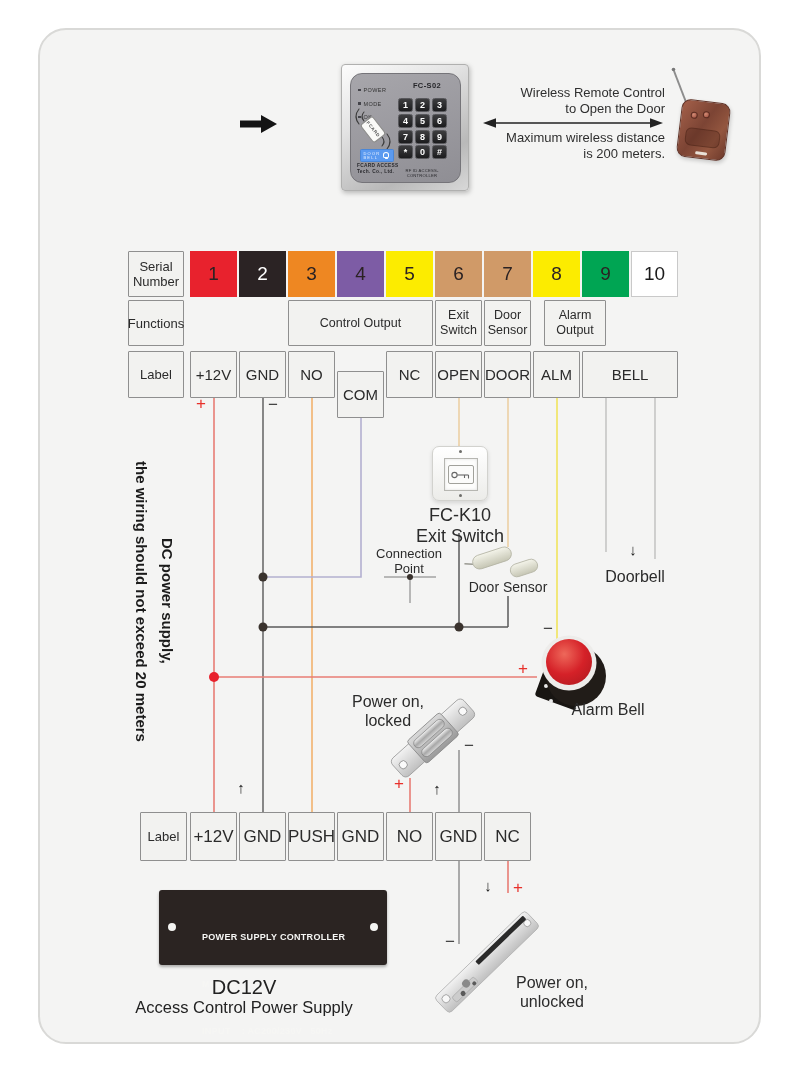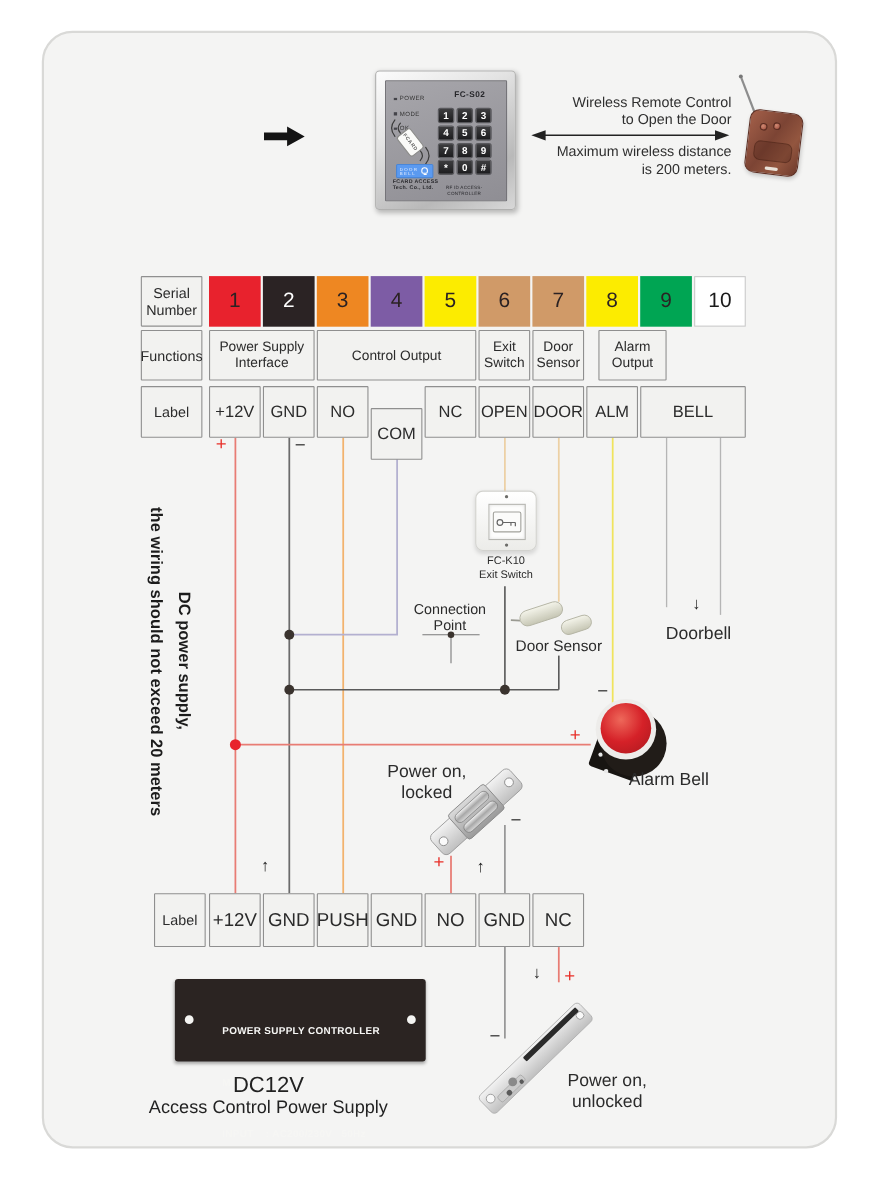--- a/index.html
+++ b/index.html
@@ -36,21 +36,21 @@
 
   
   .dc-note { position:absolute; left:124px; top:442px; width:56px; height:318px;
              writing-mode:vertical-rl; text-align:center; font-weight:bold; font-size:15px;
              line-height:26px; color:#1b1b1b; }
 
   
   .keypad { position:absolute; left:341px; top:64px; width:128px; height:127px; border-radius:4px;
             background:linear-gradient(150deg,#fcfcfc 0%,#e3e3e3 35%,#b9b9b9 75%,#d8d8d8 100%);
             border:1px solid #b0b0af; box-shadow:1px 2px 5px rgba(0,0,0,.25); }
-  .kp-panel { position:absolute; left:8px; top:8px; width:111px; height:110px; border-radius:1px;
+  .kp-panel { position:absolute; left:8px; top:8px; width:111px; height:110px; border-radius:12px;
               background:linear-gradient(160deg,#a7a6ab,#8f8e94); border:1px solid #757479; }
   .kp-model { position:absolute; left:58px; top:7px; width:36px; text-align:center;
               font-size:7.5px; font-weight:bold; letter-spacing:.4px; color:#26262a; }
   .kp-ind { position:absolute; left:7px; font-size:5.5px; letter-spacing:.4px; color:#333;
             display:flex; align-items:center; }
   .kp-ind i { display:inline-block; width:2.5px; height:2.5px; background:#44444a; margin-right:3px; }
   .kp-card { position:absolute; left:14px; top:44px; width:16px; height:23px; background:#fafaf8;
              border:1px solid #8b8b89; border-radius:3px; transform:rotate(-38deg);
              display:flex; align-items:center; justify-content:center; }
   .kp-card span { transform:rotate(90deg); font-size:4.5px; font-weight:bold; letter-spacing:.6px; color:#5a5a5a; }
@@ -292,21 +292,20 @@
   <div class="scell" style="left: 288px; top: 251px; width: 47px; height: 46px; background: rgb(238, 135, 34); color: rgb(43, 34, 35);">3</div>
   <div class="scell" style="left: 337px; top: 251px; width: 47px; height: 46px; background: rgb(125, 92, 165); color: rgb(43, 34, 35);">4</div>
   <div class="scell" style="left: 386px; top: 251px; width: 47px; height: 46px; background: rgb(252, 236, 0); color: rgb(43, 34, 35);">5</div>
   <div class="scell" style="left: 435px; top: 251px; width: 47px; height: 46px; background: rgb(208, 154, 104); color: rgb(43, 34, 35);">6</div>
   <div class="scell" style="left: 484px; top: 251px; width: 47px; height: 46px; background: rgb(208, 154, 104); color: rgb(43, 34, 35);">7</div>
   <div class="scell" style="left: 533px; top: 251px; width: 47px; height: 46px; background: rgb(252, 236, 0); color: rgb(43, 34, 35);">8</div>
   <div class="scell" style="left: 582px; top: 251px; width: 47px; height: 46px; background: rgb(0, 165, 83); color: rgb(43, 34, 35);">9</div>
   <div class="scell" style="left: 631px; top: 251px; width: 47px; height: 46px; background: rgb(255, 255, 255); color: rgb(26, 26, 26); border: 1px solid rgb(201, 201, 201);">10</div>
 
   <div class="tcell hdr" style="left:128px; top:300px; width:56px; height:46px">Functions</div>
-  <div class="tcell fn" style="left:190px; top:300px; width:96px; height:46px">Power Supply Interface</div>
   <div class="tcell fn" style="left:288px; top:300px; width:145px; height:46px">Control Output</div>
   <div class="tcell fn" style="left:435px; top:300px; width:47px; height:46px">Exit Switch</div>
   <div class="tcell fn" style="left:484px; top:300px; width:47px; height:46px">Door Sensor</div>
   <div class="tcell fn" style="left:544px; top:300px; width:62px; height:46px">Alarm Output</div>
 
   <div class="tcell hdr" style="left:128px; top:351px; width:56px; height:47px">Label</div>
   <div class="tcell" style="left:190px; top:351px; width:47px; height:47px">+12V</div>
   <div class="tcell" style="left:239px; top:351px; width:47px; height:47px">GND</div>
   <div class="tcell" style="left:288px; top:351px; width:47px; height:47px">NO</div>
   <div class="tcell" style="left:337px; top:371px; width:47px; height:47px">COM</div>
@@ -316,21 +315,21 @@
   <div class="tcell" style="left:533px; top:351px; width:47px; height:47px">ALM</div>
   <div class="tcell" style="left:582px; top:351px; width:96px; height:47px">BELL</div>
 
   <div class="dc-note">
     <span>DC power supply,</span><br><span>the wiring should not exceed 20 meters</span>
   </div>
 
   <span class="sign red" style="left:201px; top:404px">+</span>
   <span class="sign" style="left:273px; top:405px">−</span>
 
-  <div class="lbl" style="left:410px; top:505px; width:100px; font-size:10px">
+  <div class="lbl" style="left:410px; top:505px; width:100px; font-size:18px">
     <span>FC-K10</span><br><span>Exit Switch</span>
   </div>
   <div class="lbl" style="left:369px; top:546px; width:80px; font-size:13px">
     <span>Connection</span><br><span>Point</span>
   </div>
   <div class="lbl" style="left:458px; top:579px; width:100px; font-size:14px">Door Sensor</div>
   <span class="arr" style="left:633px; top:549px">↓</span>
   <div class="lbl" style="left:585px; top:568px; width:100px; font-size:16px">Doorbell</div>
 
   <span class="sign" style="left:548px; top:629px">−</span>

